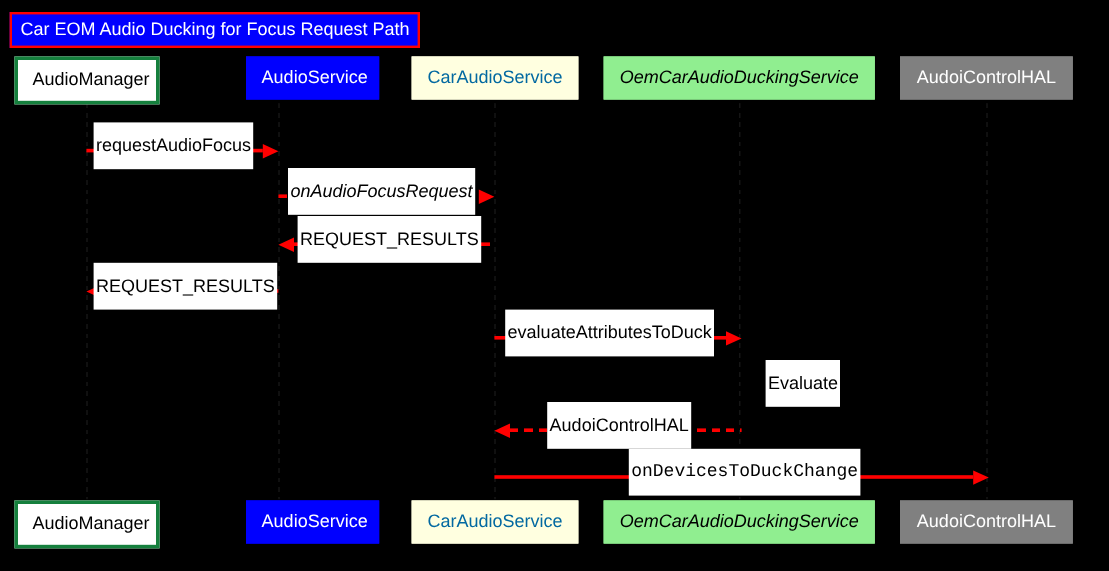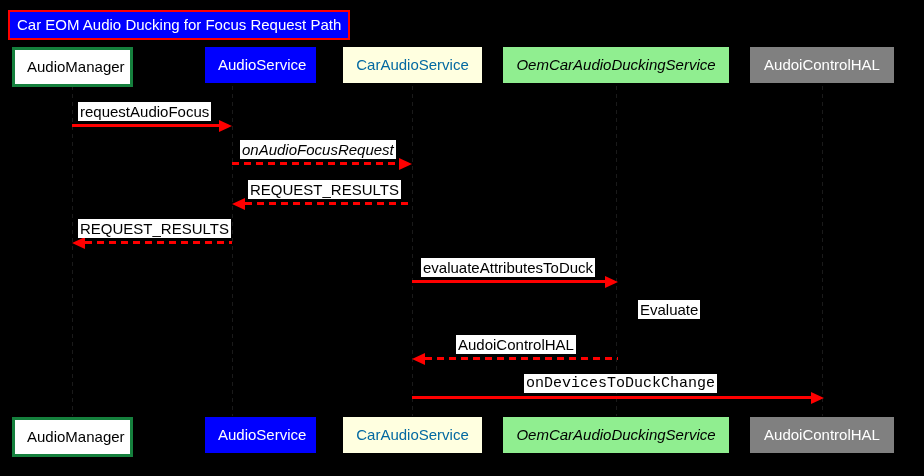--- a/index.html
+++ b/index.html
@@ -79,21 +79,21 @@
   .arrow-head.right { border-left: 13px solid #FF0000; }
   .arrow-head.left  { border-right: 13px solid #FF0000; }
 
   
   .msg-label {
     position: absolute;
     background: #FFFFFF;
     color: #000000;
     font-size: 15px;
     line-height: 17px;
-    padding: 1px 2px;
+    padding: 11px 2px;
     white-space: nowrap;
   }
 </style>
 </head>
 <body>
 
 <div id="canvas">
 
   <div id="diagram-title">Car EOM Audio Ducking for Focus Request Path</div>
 

